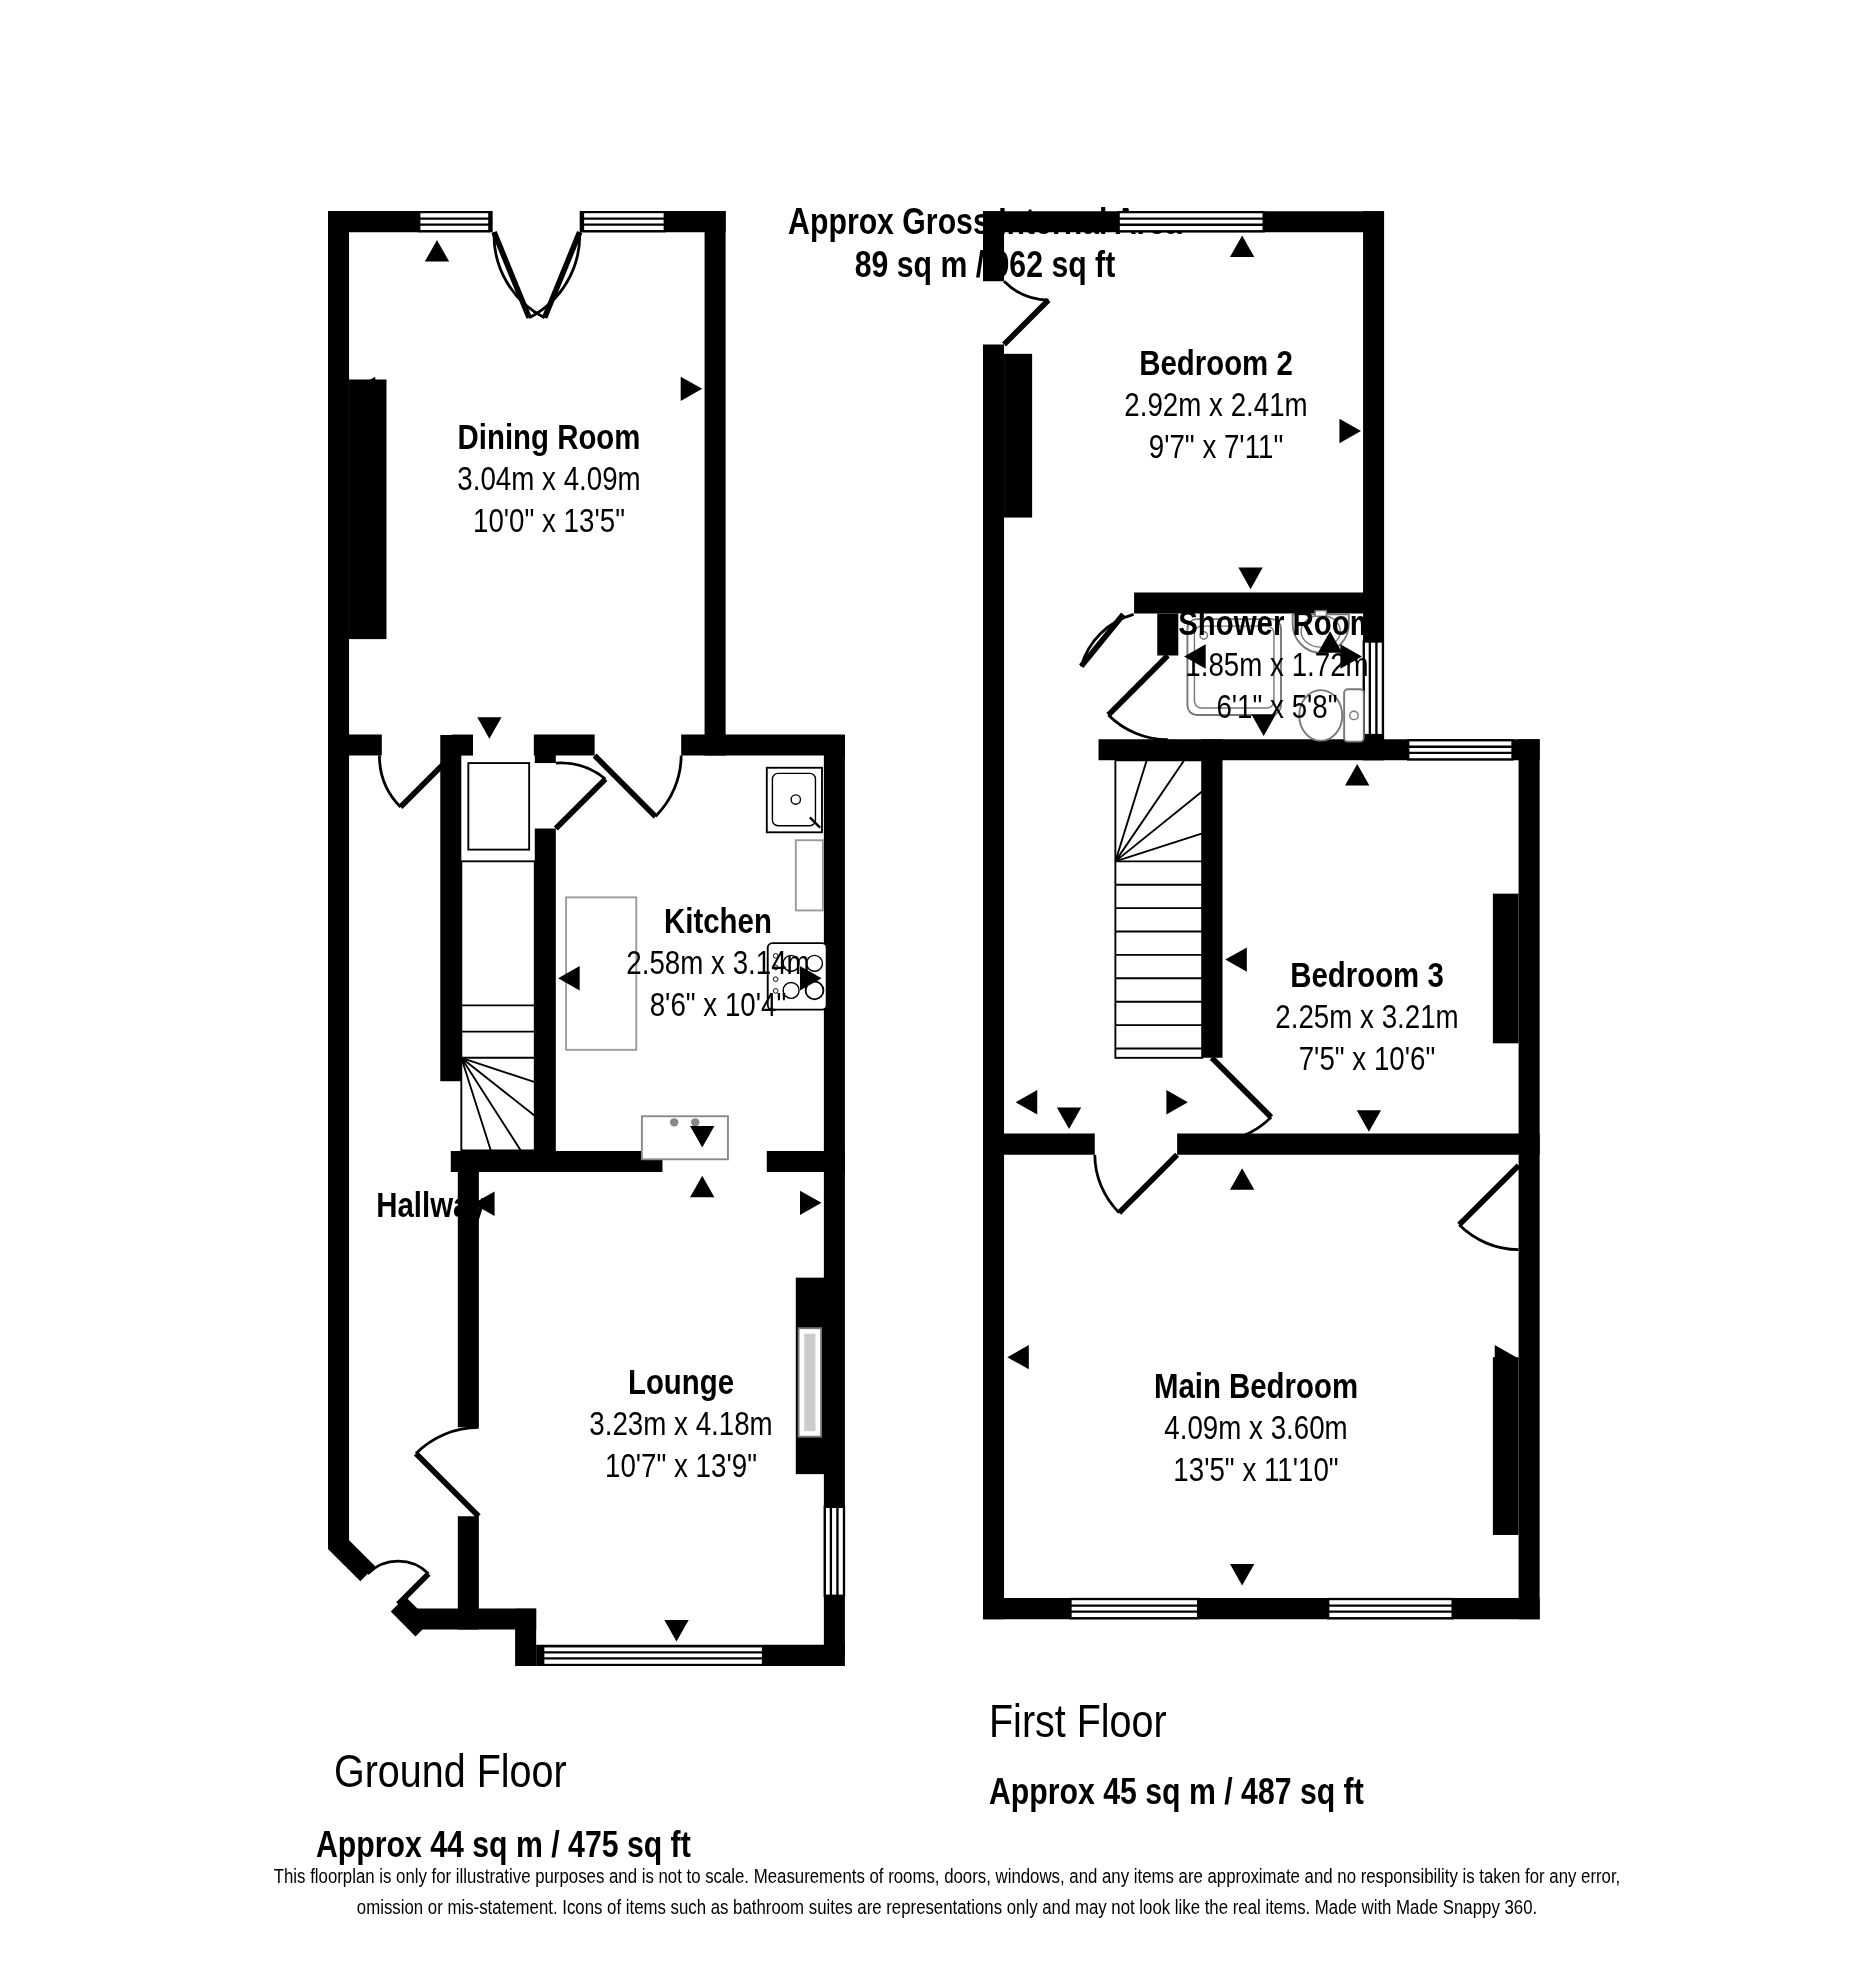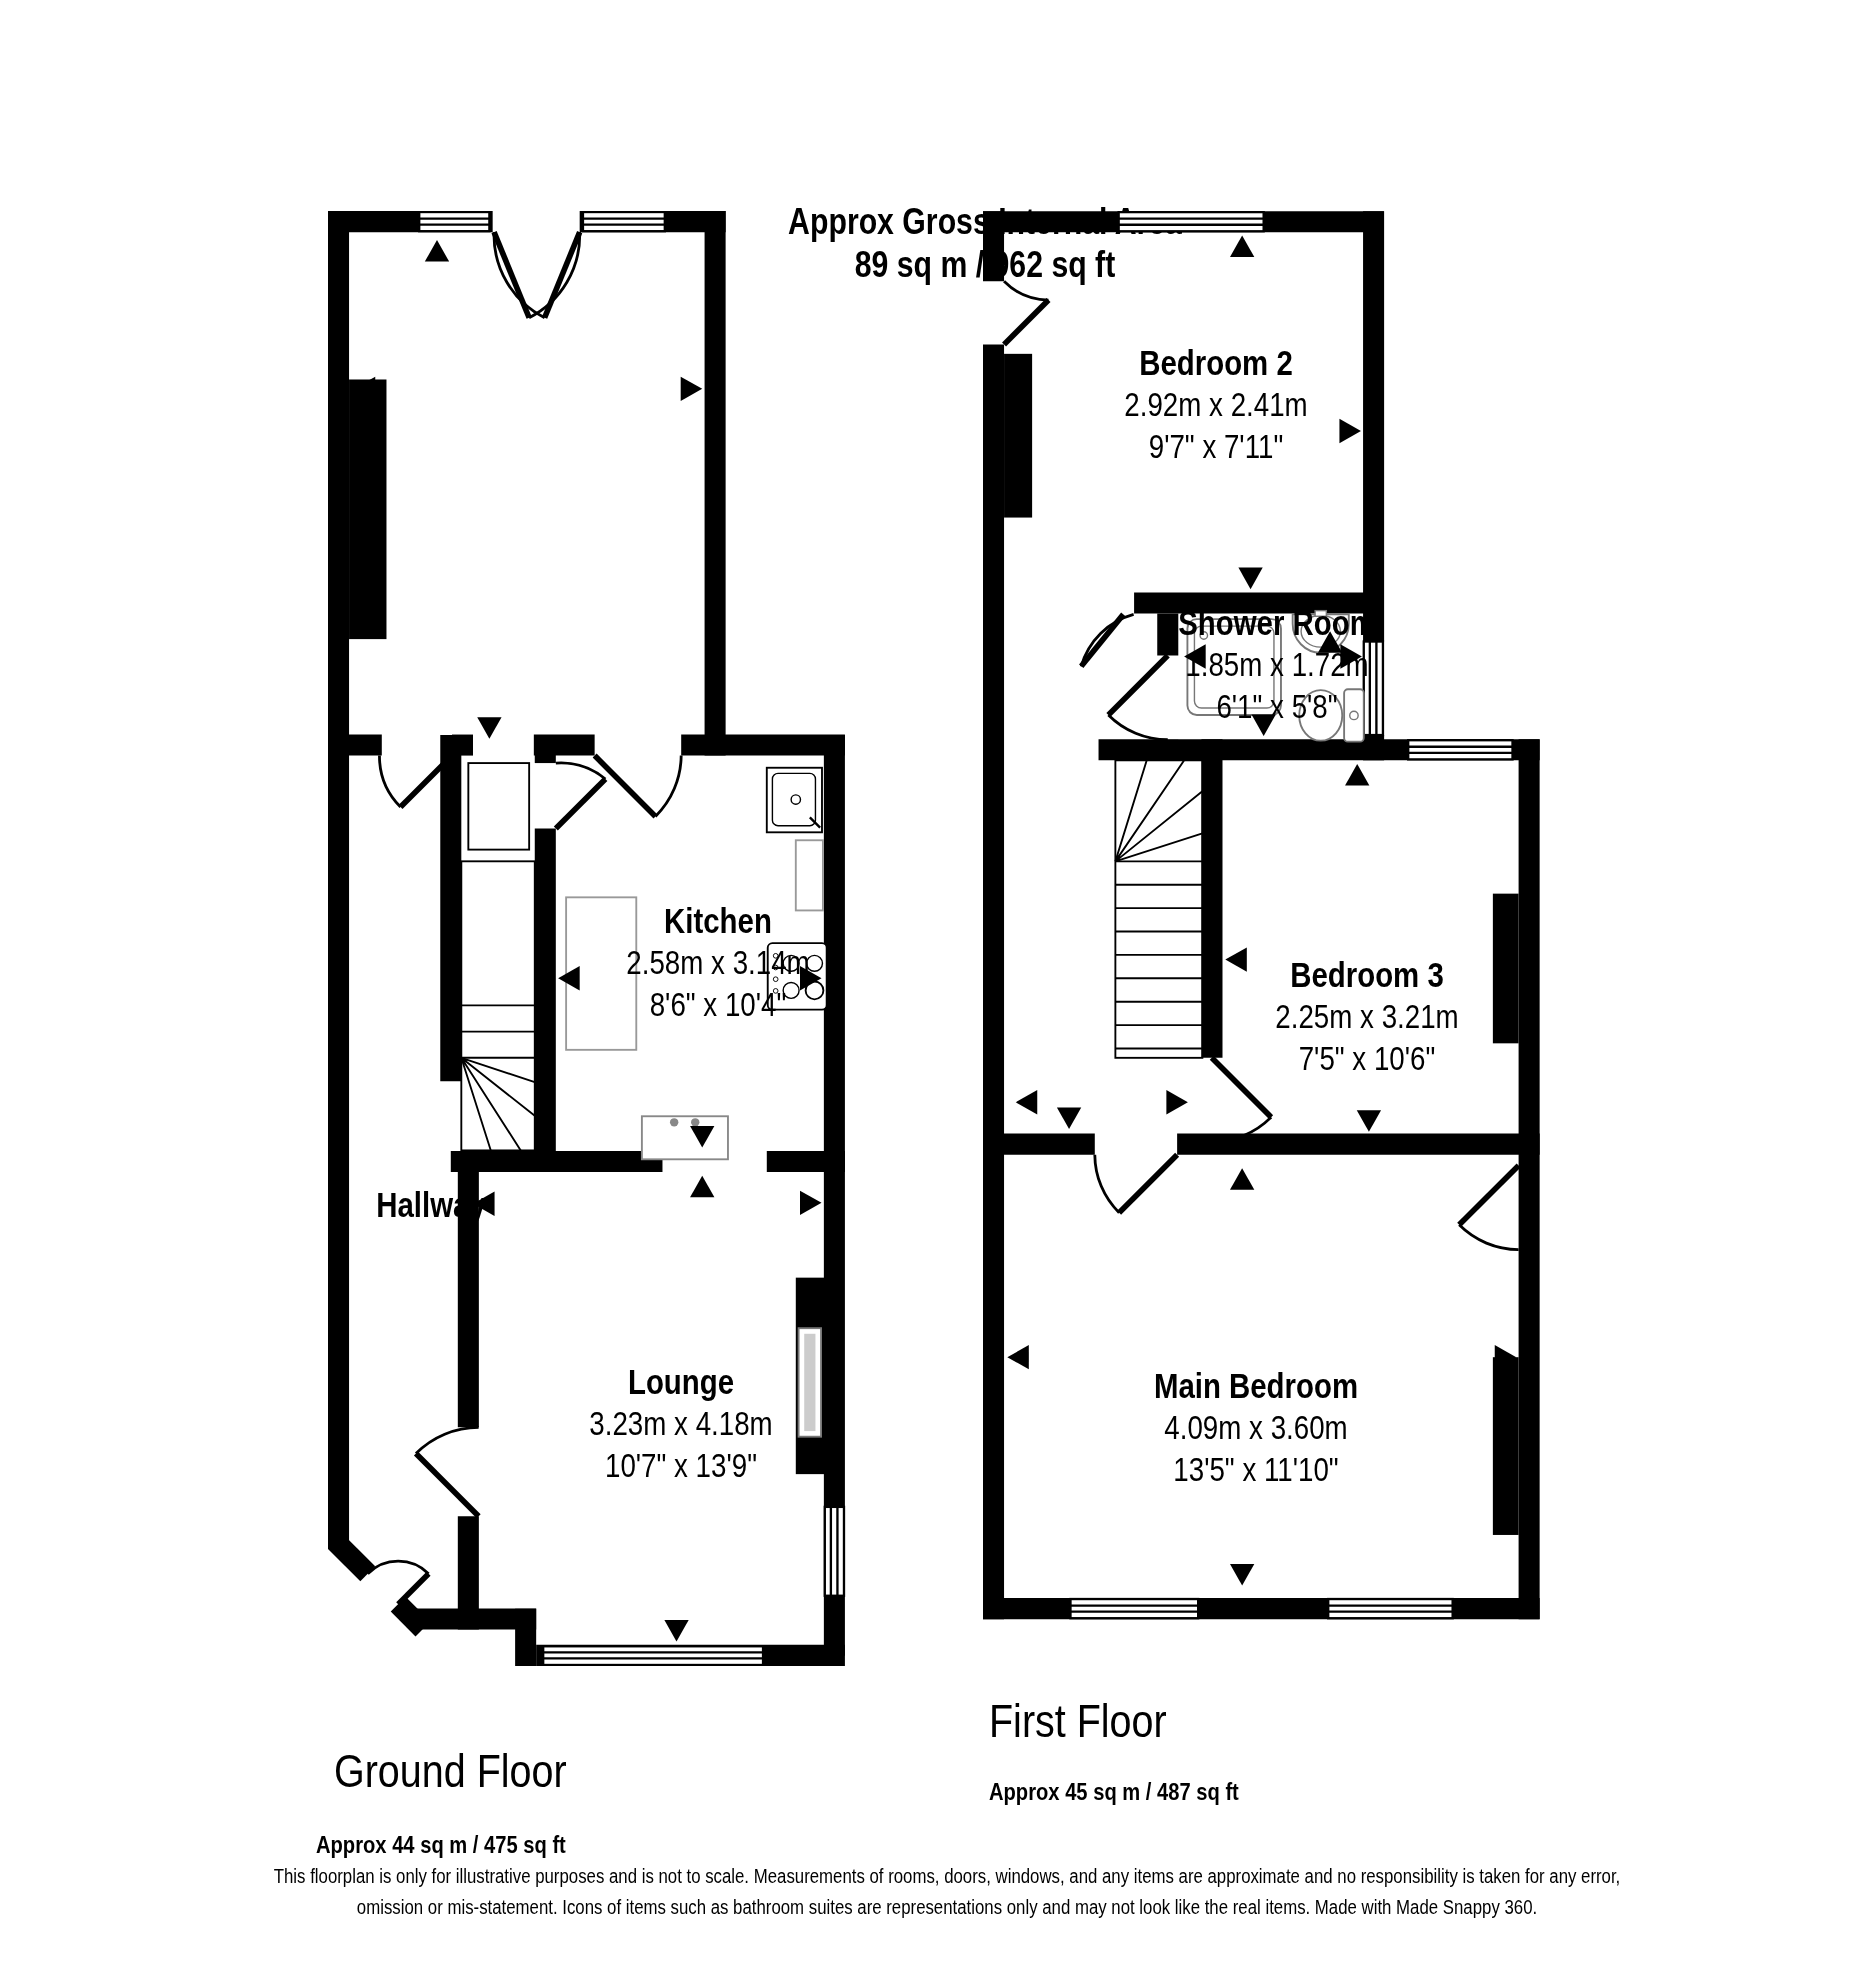--- a/index.html
+++ b/index.html
@@ -16,21 +16,21 @@
   #gf-plan{left:328px;top:211px;width:552px;height:1455px;}
   #ff-plan{left:983px;top:211px;width:566px;height:1413px;}
 
   .room-label{position:absolute;width:364px;margin-left:-164px;text-align:center;}
   .room-name{font-weight:bold;font-size:35px;line-height:43px;}
   .room-dims{font-size:33px;line-height:42px;}
   .room-label.small .room-name{font-size:27px;line-height:33px;}
   .room-label.small .room-dims{font-size:24px;line-height:30px;}
 
   .floor-title{position:absolute;font-size:47px;line-height:51px;}
-  .floor-area{position:absolute;font-weight:bold;font-size:24px;line-height:37px;}
+  .floor-area{position:absolute;font-weight:bold;font-size:36px;line-height:37px;}
 
   .disclaimer{position:absolute;left:140px;top:1861px;width:1614px;text-align:center;
               font-size:20px;line-height:31px;}
 </style>
 </head>
 <body>
 
 <div class="page">
 
   <div class="header">
@@ -170,20 +170,25 @@
         <path d="M492,1640 l46,-26 v52 z"></path>
         <path d="M1055,1640 l-46,-26 v52 z"></path>
         <path d="M800,2002 l-26,-46 h52 z"></path>
         <path d="M800,2062 l-26,46 h52 z"></path>
         <path d="M1055,2120 l-46,-26 v52 z"></path>
         <path d="M310,2122 l46,-26 v52 z"></path>
         <path d="M745,3058 l-26,-46 h52 z"></path>
       </g>
     </svg>
 
+    <div class="room-label" style="left:203px;top:204px;">
+      <div class="squeeze room-name">Dining Room</div>
+      <div class="squeeze room-dims">3.04m x 4.09m</div>
+      <div class="squeeze room-dims">10'0" x 13'5"</div>
+    </div>
     <div class="room-label" style="left:372px;top:688px;">
       <div class="squeeze room-name">Kitchen</div>
       <div class="squeeze room-dims">2.58m x 3.14m</div>
       <div class="squeeze room-dims">8'6" x 10'4"</div>
     </div>
     <div class="room-label" style="left:85px;top:972px;">
       <div class="squeeze room-name">Hallway</div>
     </div>
     <div class="room-label" style="left:335px;top:1149px;">
       <div class="squeeze room-name">Lounge</div>

